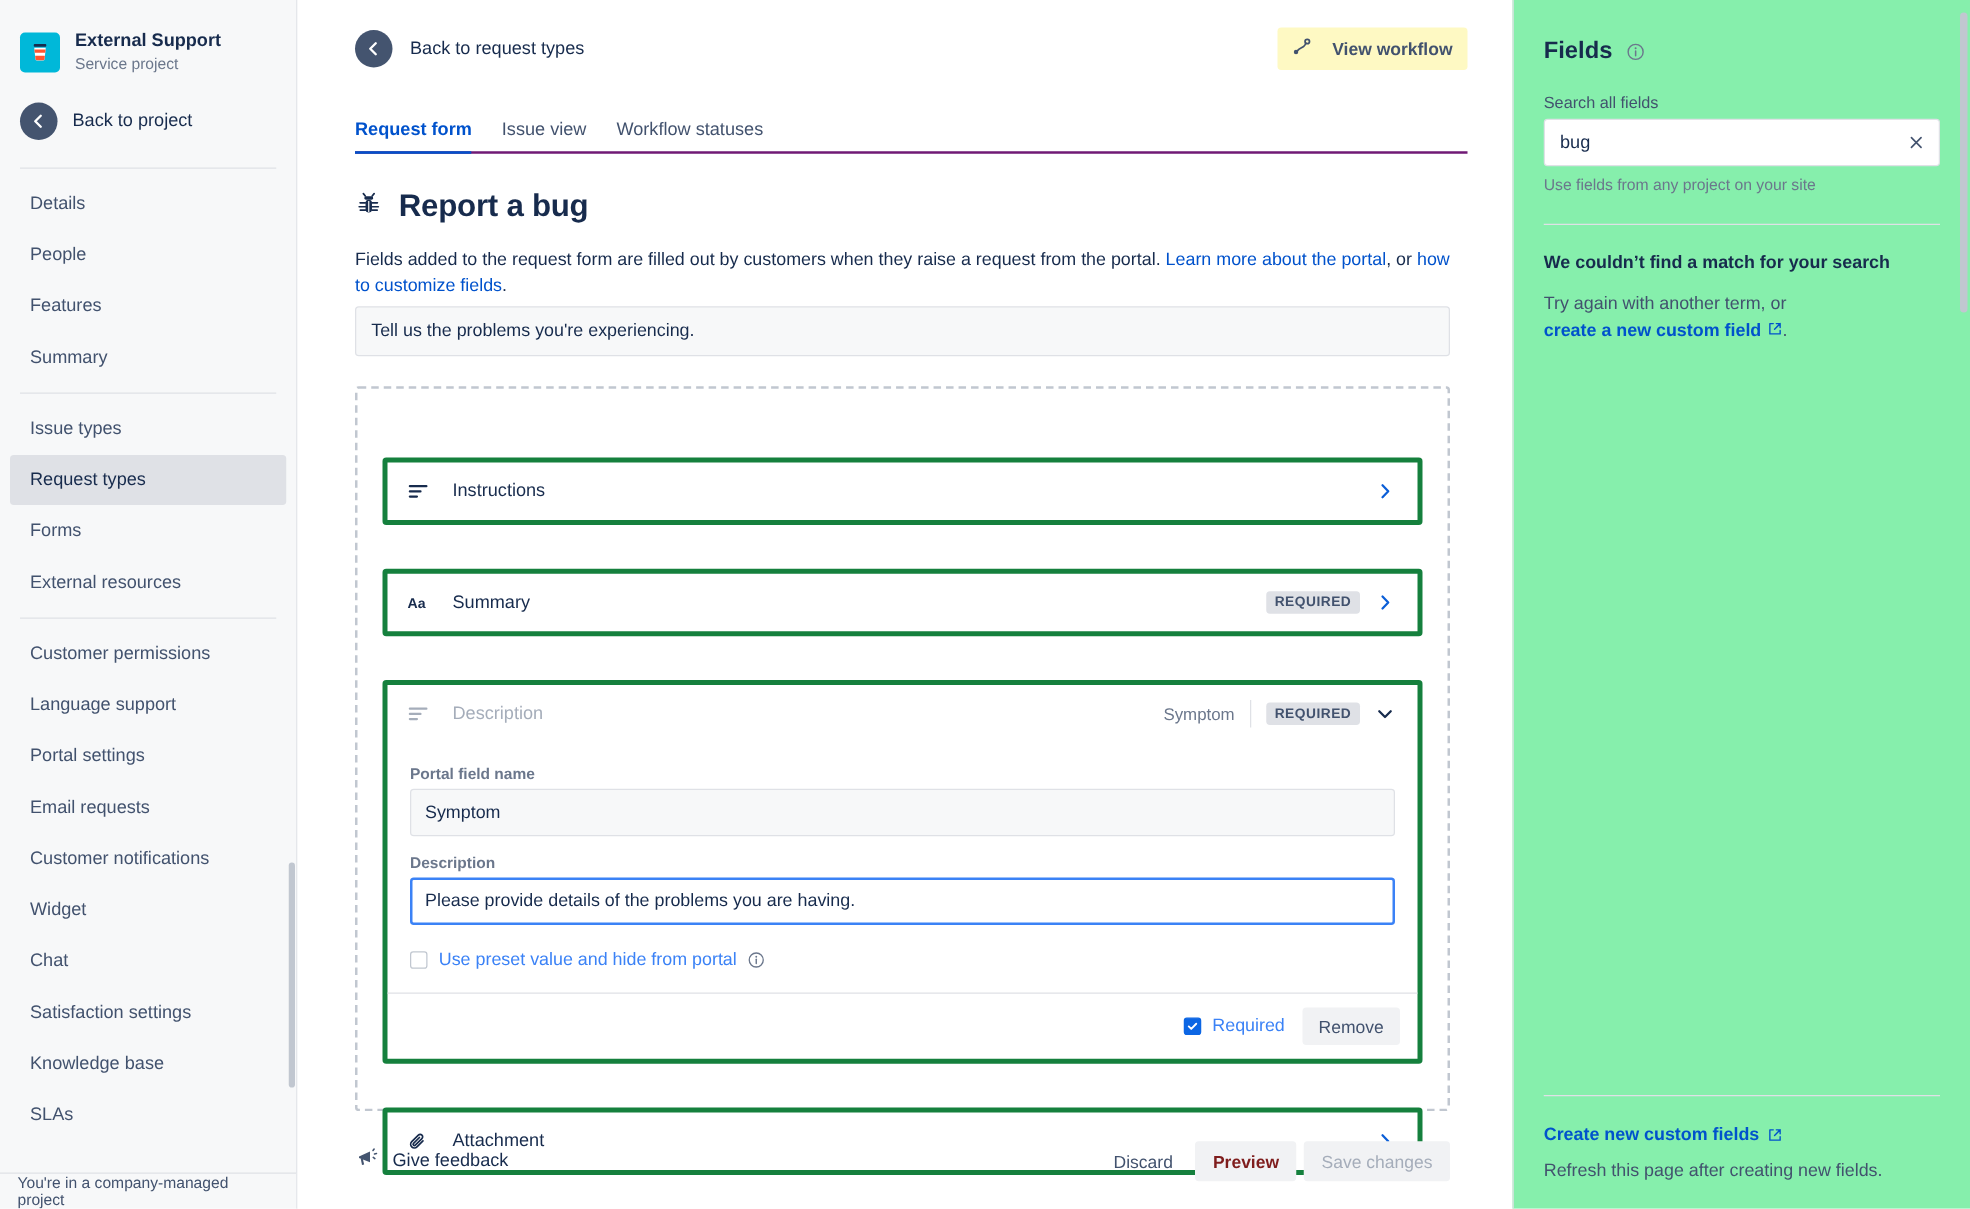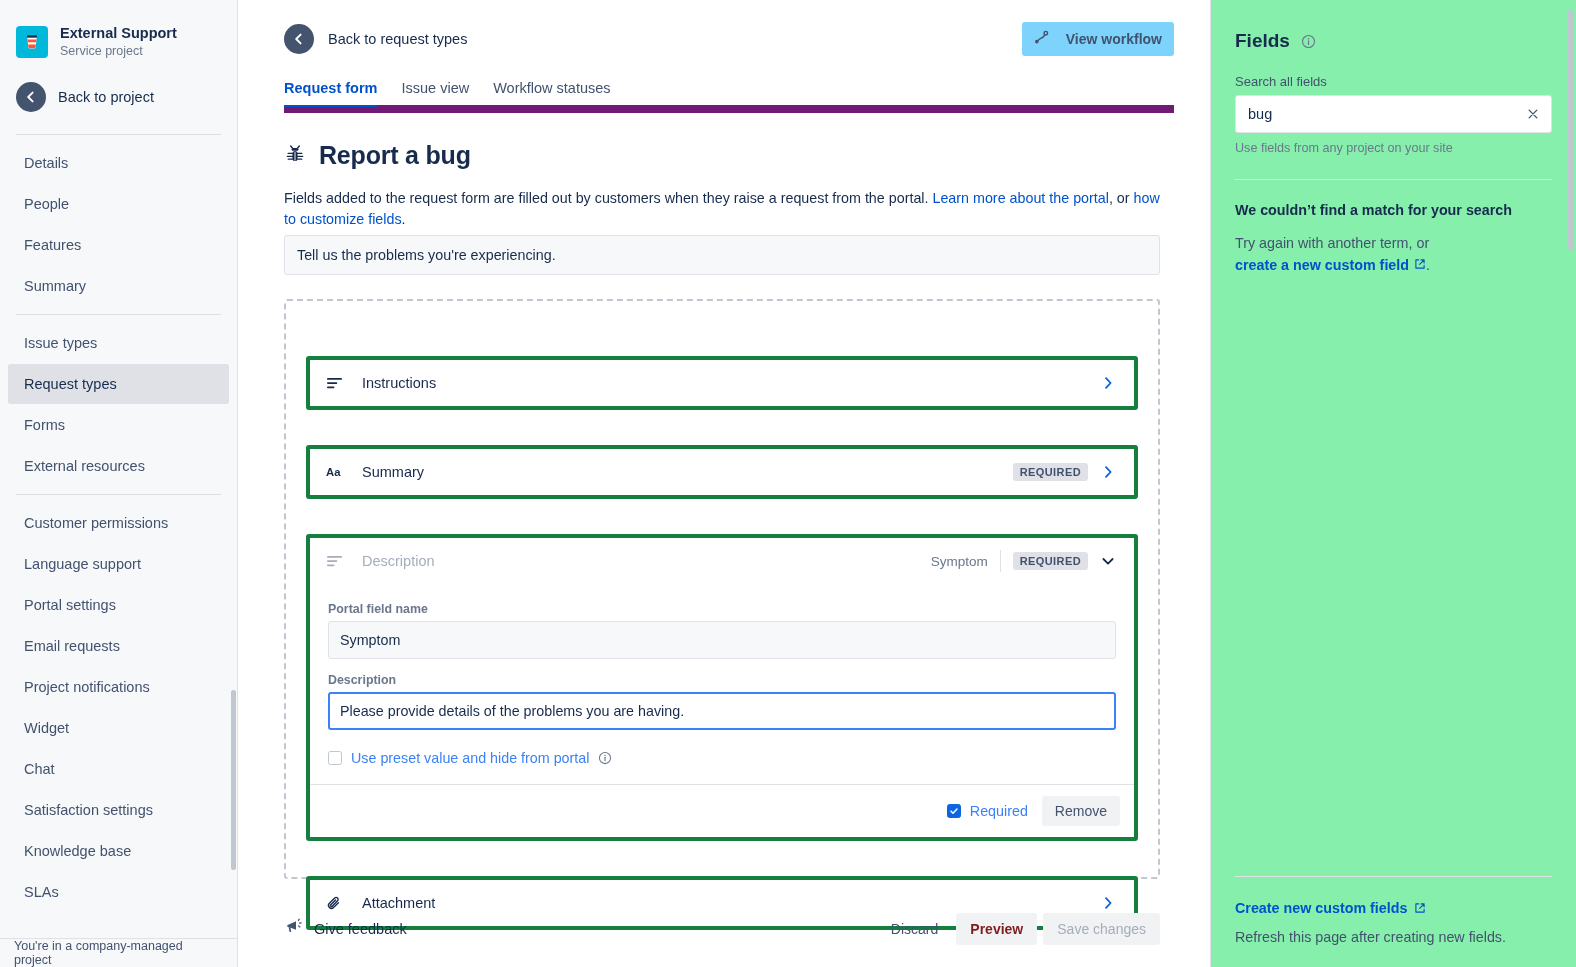--- a/index.html
+++ b/index.html
@@ -69,26 +69,26 @@
   .main-inner { padding: 0 36px 0 46px; }
 
   .topbar {
     display: flex; align-items: center; justify-content: space-between;
     padding-top: 22px;
   }
   .back-req { display: flex; align-items: center; gap: 14px; cursor: pointer; }
   .back-req .lbl { font-size: 14.5px; color: #172B4D; }
   .btn-viewflow {
     display: flex; align-items: center; gap: 17px;
-    background: #7dd3fc; border: none; border-radius: 3px;
+    background: #fef9c3; border: none; border-radius: 3px;
     padding: 8px 12px; font-size: 14px; font-weight: 600; color: #42526E;
     cursor: pointer; font-family: inherit;
   }
 
-  .tabs { display: flex; gap: 0; margin-top: 24px; border-bottom: 8px solid #701a75; align-items: flex-end; }
+  .tabs { display: flex; gap: 0; margin-top: 40px; border-bottom: 2px solid #701a75; align-items: flex-end; }
   .tab {
     font-size: 14.5px; color: #42526E; padding: 0 12px 9px 12px;
     cursor: pointer; position: relative; white-space: nowrap;
   }
   .tab:first-child { padding-left: 0; }
   .tab.active { color: #0052CC; font-weight: 600; }
   .tab.active::after {
     content: ""; position: absolute; left: 0; right: 12px; bottom: -2px;
     height: 2px; background: #0052CC;
   }
@@ -268,21 +268,21 @@
       <div class="sb-item active">Request types</div>
       <div class="sb-item">Forms</div>
       <div class="sb-item">External resources</div>
 
       <div class="sb-divider"></div>
 
       <div class="sb-item">Customer permissions</div>
       <div class="sb-item">Language support</div>
       <div class="sb-item">Portal settings</div>
       <div class="sb-item">Email requests</div>
-      <div class="sb-item">Project notifications</div>
+      <div class="sb-item">Customer notifications</div>
       <div class="sb-item">Widget</div>
       <div class="sb-item">Chat</div>
       <div class="sb-item">Satisfaction settings</div>
       <div class="sb-item">Knowledge base</div>
       <div class="sb-item">SLAs</div>
     </div>
 
     <div class="sb-vscroll"></div>
 
     <div class="sb-footer">

